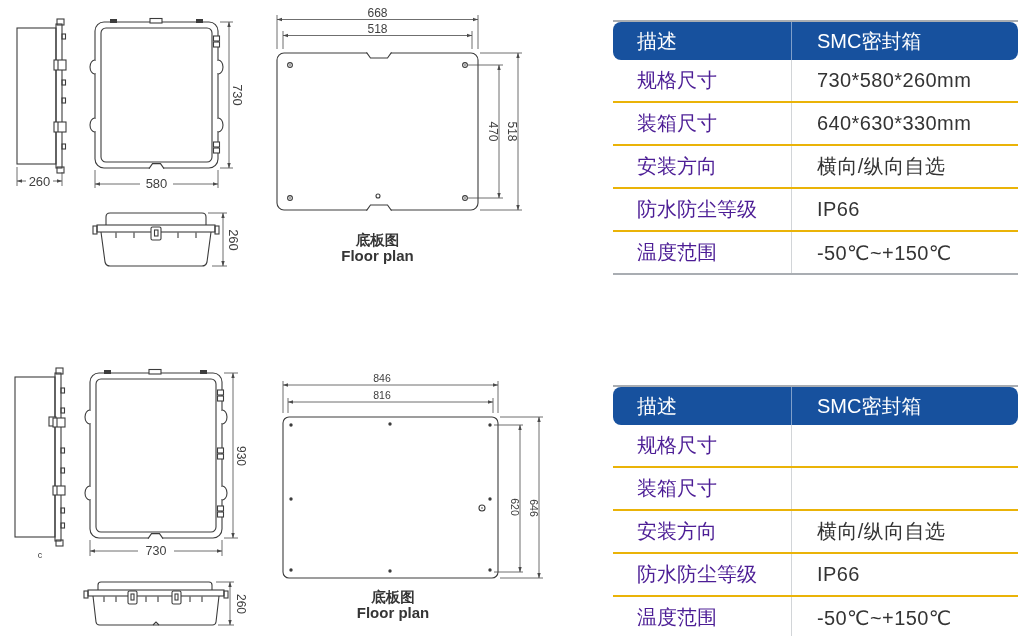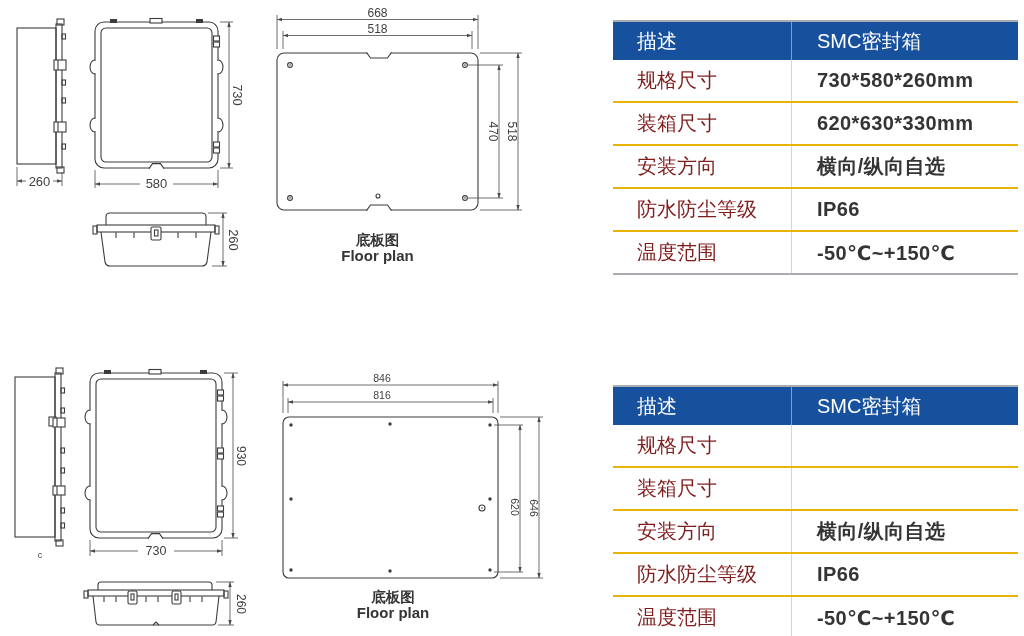--- a/index.html
+++ b/index.html
@@ -18,31 +18,31 @@
 
   svg.drawing{position:absolute;left:0;}
   #drawing-top{top:0;}
   #drawing-bottom{top:360px;}
 
   
   .spec-table{position:absolute;left:613px;width:405px;
               border-top:2px solid #a9adb2;border-bottom:2px solid #a9adb2;}
   #spec-table-top{top:20px;}
   #spec-table-bottom{top:385px;}
-  .thead{display:flex;height:38px;background:#17519e;color:#ffffff;}
+  .thead{display:flex;height:38px;background:#17519e;color:#ffffff;border-radius:8px;}
   .th{display:flex;align-items:center;font-size:20px;font-weight:500;}
   .col1{width:179px;box-sizing:border-box;padding-left:24px;flex:none;}
   .col2{flex:1;box-sizing:border-box;padding-left:25px;}
   .thead .col1{border-right:1px solid rgba(255,255,255,0.45);}
   .trow{display:flex;height:41px;}
   .trow + .trow{border-top:2px solid #eab308;}
-  .trow .col1{display:flex;align-items:center;font-size:20px;color:#7f1d1d;
+  .trow .col1{display:flex;align-items:center;font-size:20px;color:#4c1d95;
               border-right:1px solid #d2d5d8;font-weight:500;}
   .trow .col2{display:flex;align-items:center;font-size:20px;color:#343434;
-              letter-spacing:0.4px;font-weight:700;}
+              letter-spacing:0.4px;font-weight:400;}
 </style>
 </head>
 <body>
 
 <svg id="drawing-top" class="drawing" width="545" height="300" viewBox="0 0 545 300" xmlns="http://www.w3.org/2000/svg">
   <defs>
     <marker id="a1" viewBox="0 0 10 10" refX="9.5" refY="5" markerWidth="7" markerHeight="7" orient="auto-start-reverse">
         <path d="M0,1.8 L10,5 L0,8.2 Z" fill="#4a4a4a"></path>
       </marker>
   </defs>
@@ -271,21 +271,21 @@
   <div class="thead">
     <div class="th col1">描述</div>
     <div class="th col2">SMC密封箱</div>
   </div>
   <div class="trow">
     <div class="col1">规格尺寸</div>
     <div class="col2">730*580*260mm</div>
   </div>
   <div class="trow">
     <div class="col1">装箱尺寸</div>
-    <div class="col2">620*630*330mm</div>
+    <div class="col2">640*630*330mm</div>
   </div>
   <div class="trow">
     <div class="col1">安装方向</div>
     <div class="col2">横向/纵向自选</div>
   </div>
   <div class="trow">
     <div class="col1">防水防尘等级</div>
     <div class="col2">IP66</div>
   </div>
   <div class="trow">

